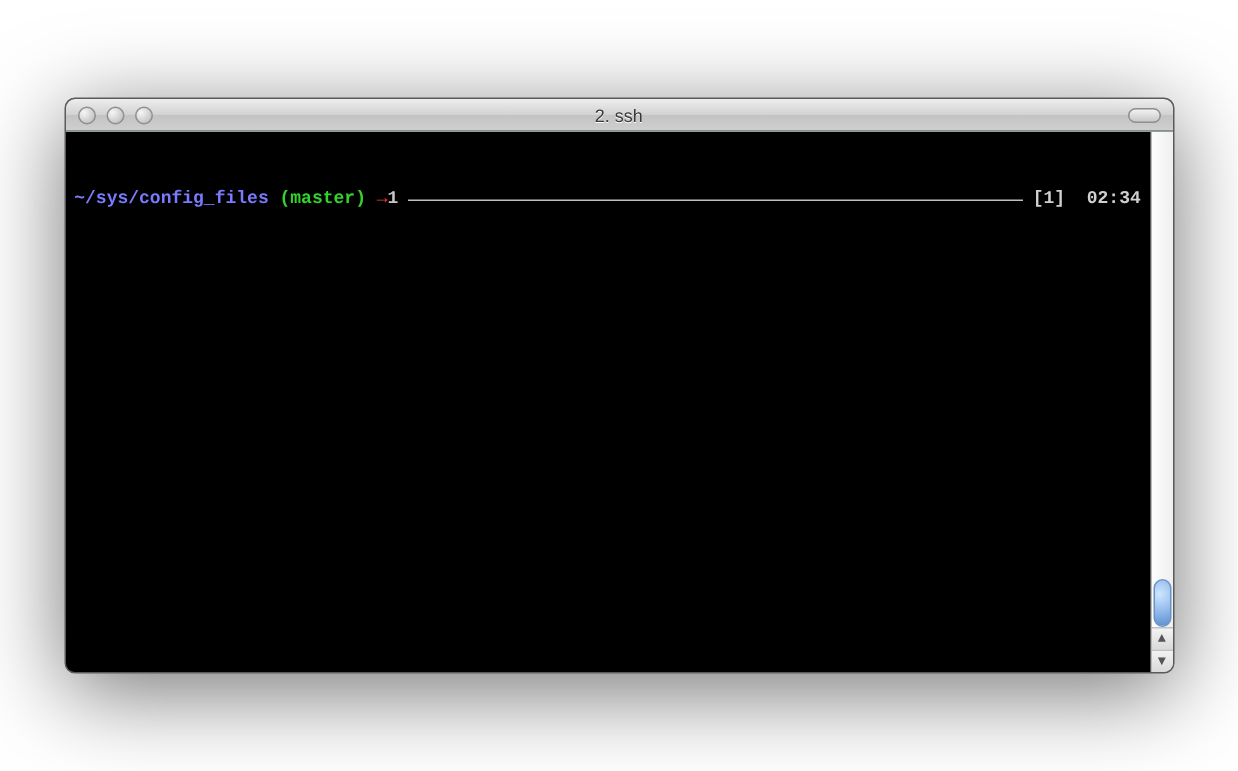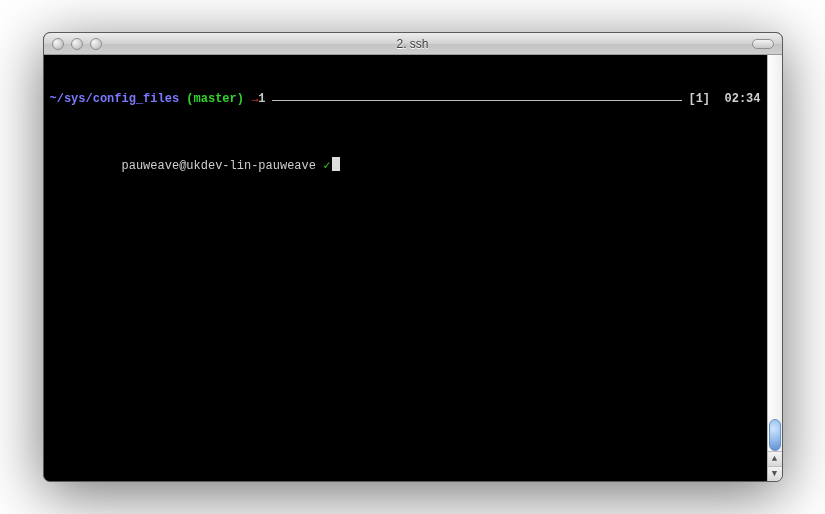--- a/index.html
+++ b/index.html
@@ -10,21 +10,21 @@
     display: flex;
     align-items: center;
     justify-content: center;
     font-family: Menlo, Monaco, "Courier New", monospace;
   }
   .window-shadow {
     filter: drop-shadow(0 12px 30px rgba(0,0,0,0.55));
   }
   .window {
     width: 740px;
-    height: 450px;
+    height: 384px;
     border-radius: 7px;
     overflow: hidden;
     background: #14532d;
     border: 1px solid #5a5a5a;
     display: flex;
     flex-direction: column;
   }
   .titlebar {
     height: 22px;
     background: linear-gradient(#ededed, #d2d2d2 50%, #c3c3c3 51%, #cfcfcf);
@@ -68,20 +68,21 @@
     background: #000;
   }
   .terminal {
     flex: 1;
     padding: 4px 6px;
     font-size: 12px;
     line-height: 16px;
     color: #e6e6e6;
     white-space: pre;
     overflow: hidden;
+    text-align: right;
   }
   .line1 {
     display: flex;
     align-items: center;
   }
   .cwd { color: #7a7aff; font-weight: bold; }
   .branch { color: #31d42b; font-weight: bold; }
   .arrow { color: #ff3b30; font-weight: bold; }
   .commits { color: #c8c8c8; font-weight: bold; }
   .rule {
@@ -146,23 +147,20 @@
       <div class="title">2. ssh</div>
       <div class="pill"></div>
     </div>
     <div class="content-area">
       <div class="terminal">
         <div class="line1">
           <span class="cwd">~/sys/config_files</span><span>&nbsp;</span><span class="branch">(</span><span class="branch">master</span><span class="branch">)</span><span>&nbsp;</span><span class="arrow">→</span><span class="commits">1</span>
           <span class="rule"></span>
           <span class="session">[1]</span><span>&nbsp;&nbsp;</span><span class="clock">02:34</span>
         </div>
-        <div class="line2">
-          <span class="userhost">pauweave@ukdev-lin-pauweave</span><span>&nbsp;</span><span class="check">✓</span><span class="cursor"></span>
-        </div>
       </div>
       <div class="scrollbar">
         <div class="scroll-thumb"></div>
         <div class="scroll-arrow scroll-up">▲</div>
         <div class="scroll-arrow scroll-down">▼</div>
       </div>
     </div>
   </div>
 </div>
 

